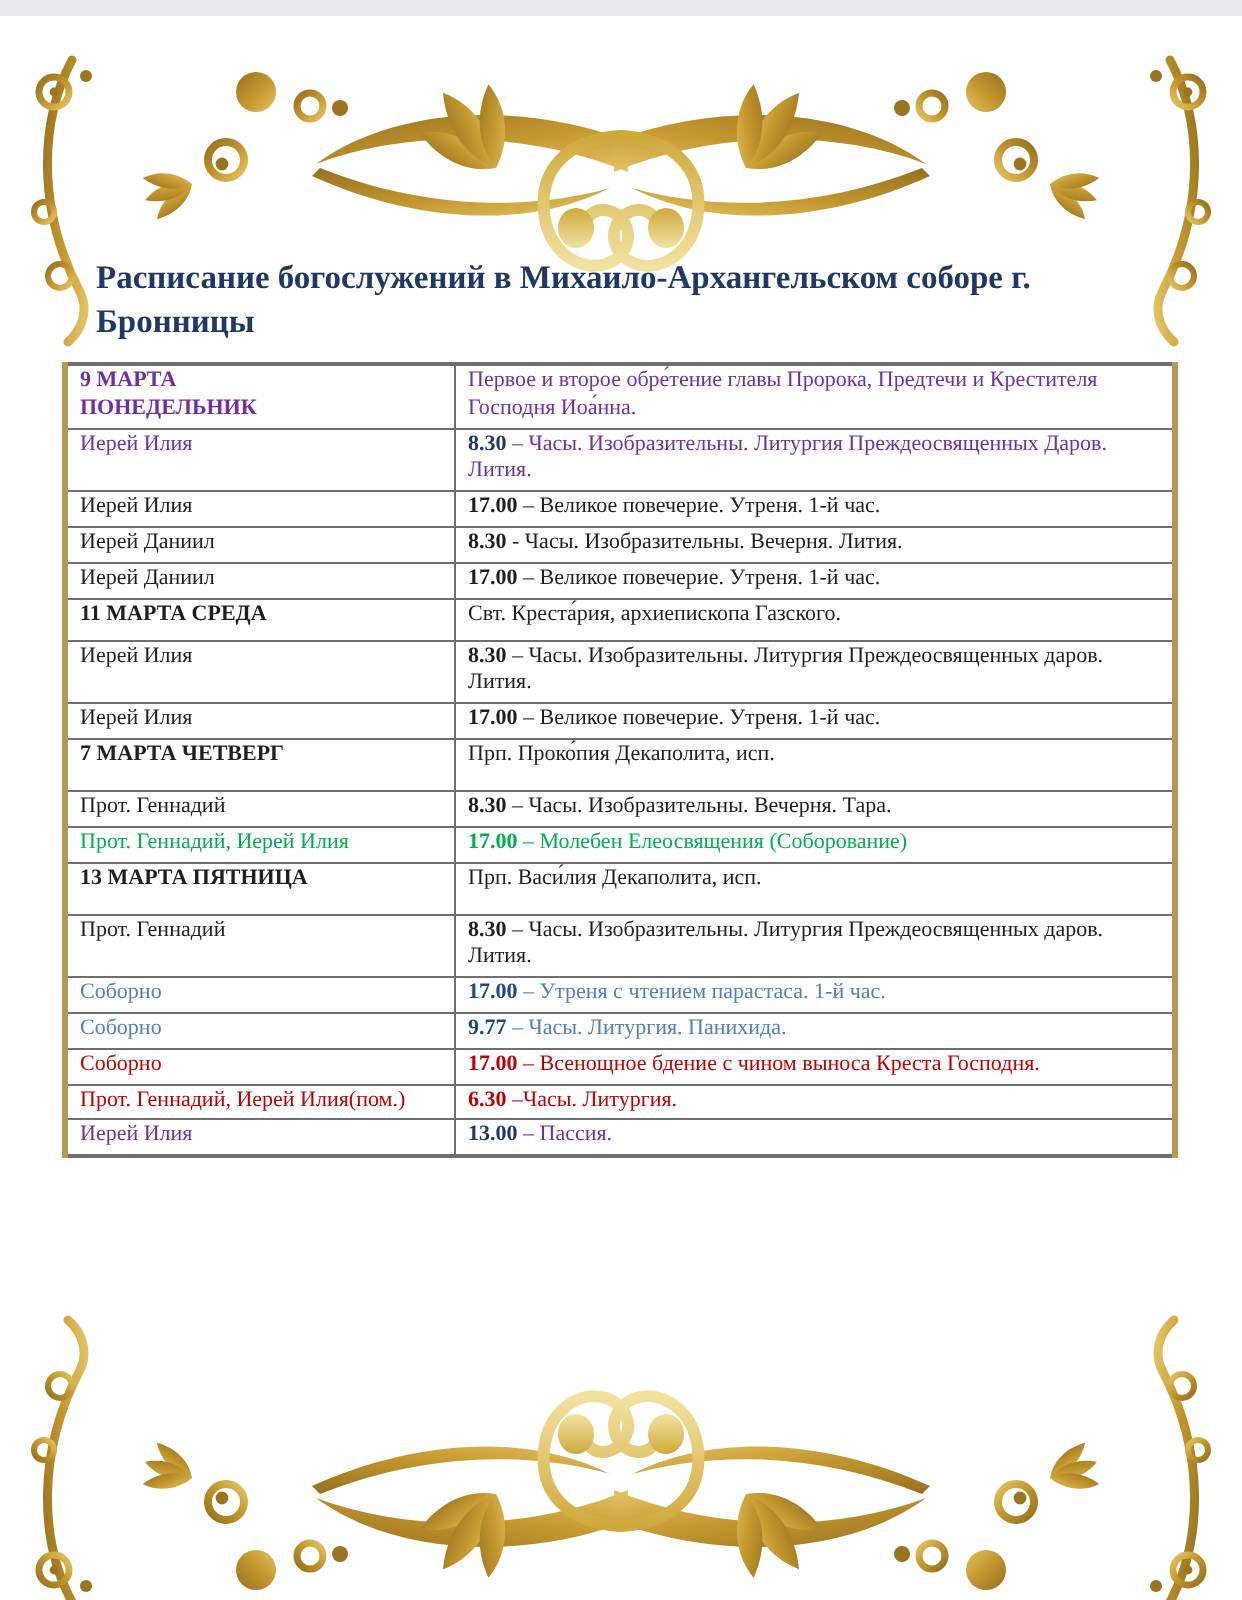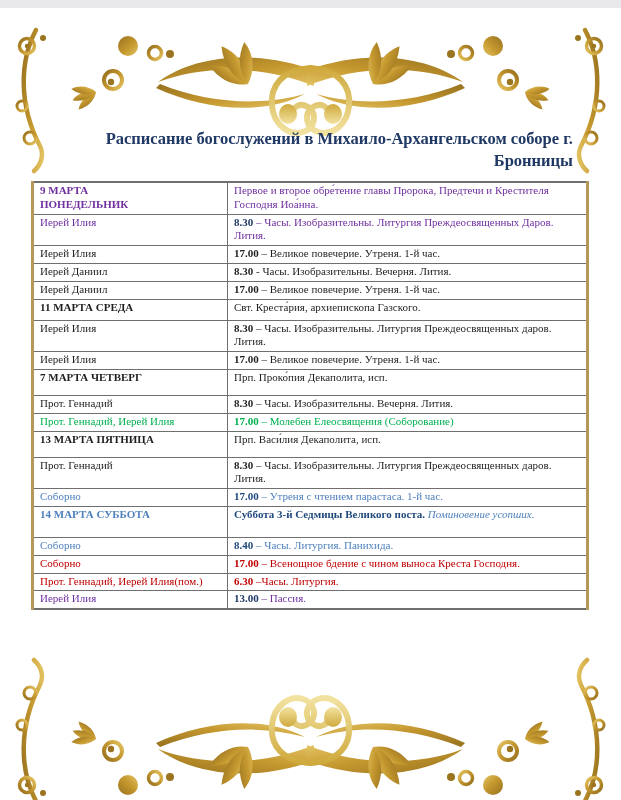--- a/index.html
+++ b/index.html
@@ -3,21 +3,21 @@
 <meta charset="utf-8">
 <style>
   html,body{margin:0;padding:0;background:#e9e9eb;}
   .page{position:relative;width:621px;height:800px;background:#ffffff;overflow:hidden;
         font-family:"Liberation Serif", serif;}
   .top-strip{position:absolute;top:0;left:0;width:621px;height:8px;background:#e9e9eb;}
   .orn{position:absolute;left:0;width:621px;height:175px;pointer-events:none;}
   .orn-top{top:8px;}
   .orn-bottom{top:648px;}
   .title{position:absolute;top:128px;left:0;right:0;margin:0 auto;max-width:525px;
-         text-align:right;font-weight:700;font-size:16.5px;line-height:1.35;
+         text-align:left;font-weight:700;font-size:16.5px;line-height:1.35;
          color:#1F3864;font-family:"Liberation Serif", serif;}
   table.schedule{position:absolute;top:181px;left:31px;width:558px;
          border-collapse:collapse;table-layout:fixed;
          font-size:11px;line-height:13.8px;
          border-left:3px solid #B5995A;border-right:3px solid #B5995A;
          border-top:2px solid #6f6f6f;border-bottom:2px solid #6f6f6f;}
   table.schedule td{border:1px solid #6f6f6f;padding:1px 5px 2px 6px;vertical-align:top;
          word-wrap:break-word;}
   td.left{width:182px;}
   td.right{width:auto;}
@@ -113,45 +113,41 @@
         <tr>
           <td class="left"><span class="k">Иерей Илия</span></td>
           <td class="right"><span class="b k">17.00</span><span class="k"> – Великое повечерие. Утреня. 1-й час.</span></td>
         </tr>
         <tr style="height: 26px;">
           <td class="left"><span class="b k">7 МАРТА ЧЕТВЕРГ</span></td>
           <td class="right"><span class="k">Прп. Проко́пия Декаполита, исп.</span></td>
         </tr>
         <tr>
           <td class="left"><span class="k">Прот. Геннадий</span></td>
-          <td class="right"><span class="b k">8.30</span><span class="k"> – Часы. Изобразительны. Вечерня. Лития.</span></td>
+          <td class="right"><span class="b k">8.30</span><span class="k"> – Часы. Изобразительны. Вечерня. Тара.</span></td>
         </tr>
         <tr>
           <td class="left"><span class="g">Прот. Геннадий, Иерей Илия</span></td>
           <td class="right"><span class="b g">17.00</span><span class="g"> – Молебен Елеосвящения (Соборование)</span></td>
         </tr>
         <tr style="height: 26px;">
           <td class="left"><span class="b k">13 МАРТА ПЯТНИЦА</span></td>
           <td class="right"><span class="k">Прп. Васи́лия Декаполита, исп.</span></td>
         </tr>
         <tr>
           <td class="left"><span class="k">Прот. Геннадий</span></td>
           <td class="right"><span class="b k">8.30</span><span class="k"> – Часы. Изобразительны. Литургия Преждеосвященных даров. Лития.</span></td>
         </tr>
         <tr>
           <td class="left"><span class="lb">Соборно</span></td>
           <td class="right"><span class="b db">17.00</span><span class="lb"> – Утреня с чтением парастаса. 1-й час.</span></td>
         </tr>
-        <tr style="height: 31px;">
-          <td class="left"><span class="b lb">14 МАРТА СУББОТА</span></td>
-          <td class="right"><span class="b db">Суббота 3-й Седмицы Великого поста.</span><span class=""> </span><span class="i lb">Поминовение усопших.</span></td>
-        </tr>
         <tr>
           <td class="left"><span class="lb">Соборно</span></td>
-          <td class="right"><span class="b db">8.40</span><span class="lb"> – Часы. Литургия. Панихида.</span></td>
+          <td class="right"><span class="b db">9.77</span><span class="lb"> – Часы. Литургия. Панихида.</span></td>
         </tr>
         <tr>
           <td class="left"><span class="r">Соборно</span></td>
           <td class="right"><span class="b r">17.00</span><span class="r"> – Всенощное бдение с чином выноса Креста Господня.</span></td>
         </tr>
         <tr>
           <td class="left"><span class="r">Прот. Геннадий, Иерей Илия(пом.)</span></td>
           <td class="right"><span class="b r">6.30</span><span class="r"> –Часы. Литургия.</span></td>
         </tr>
         <tr>

